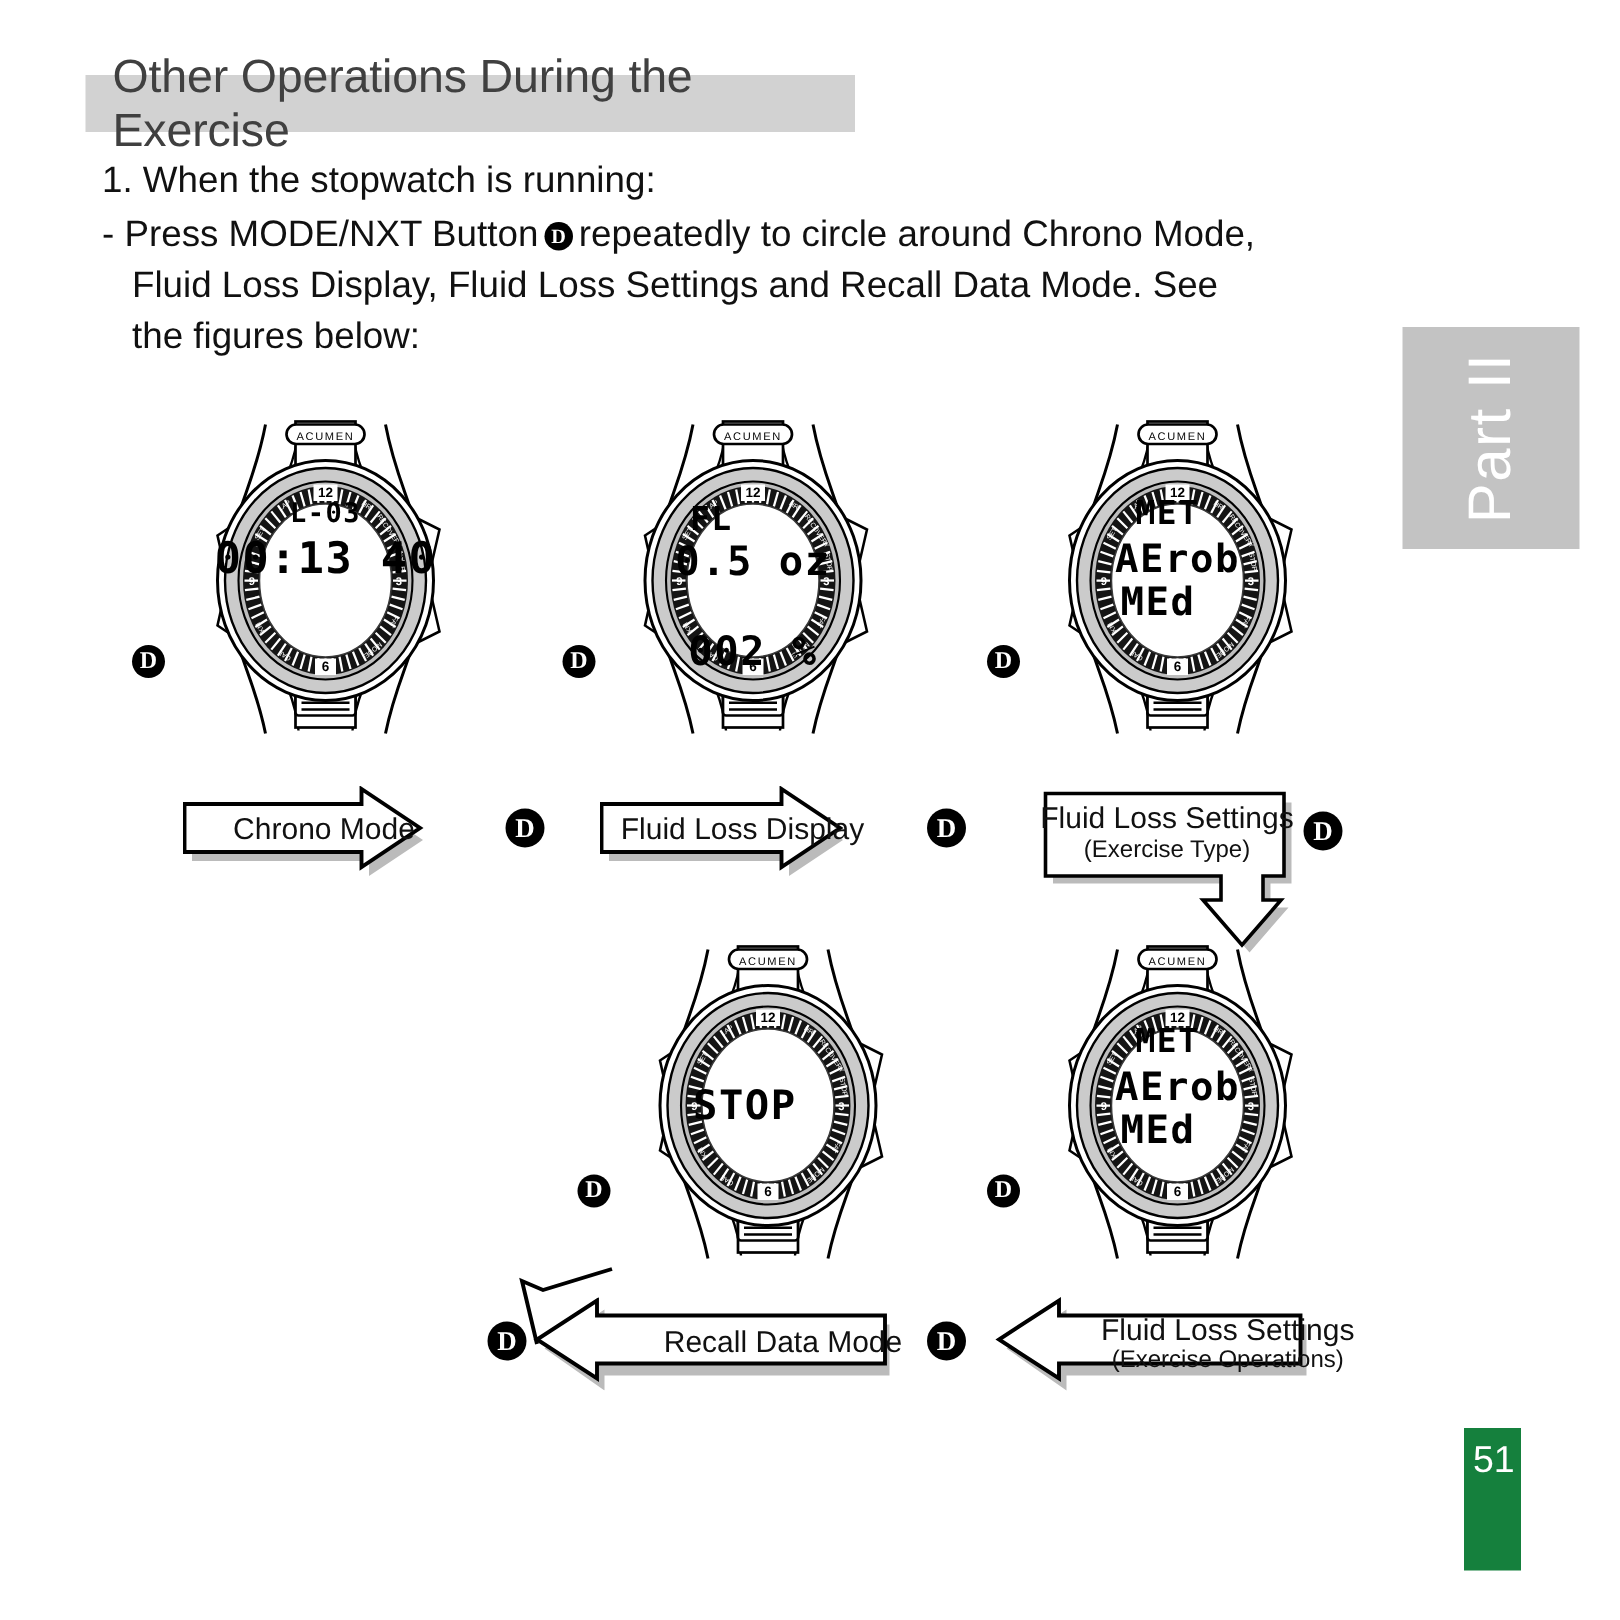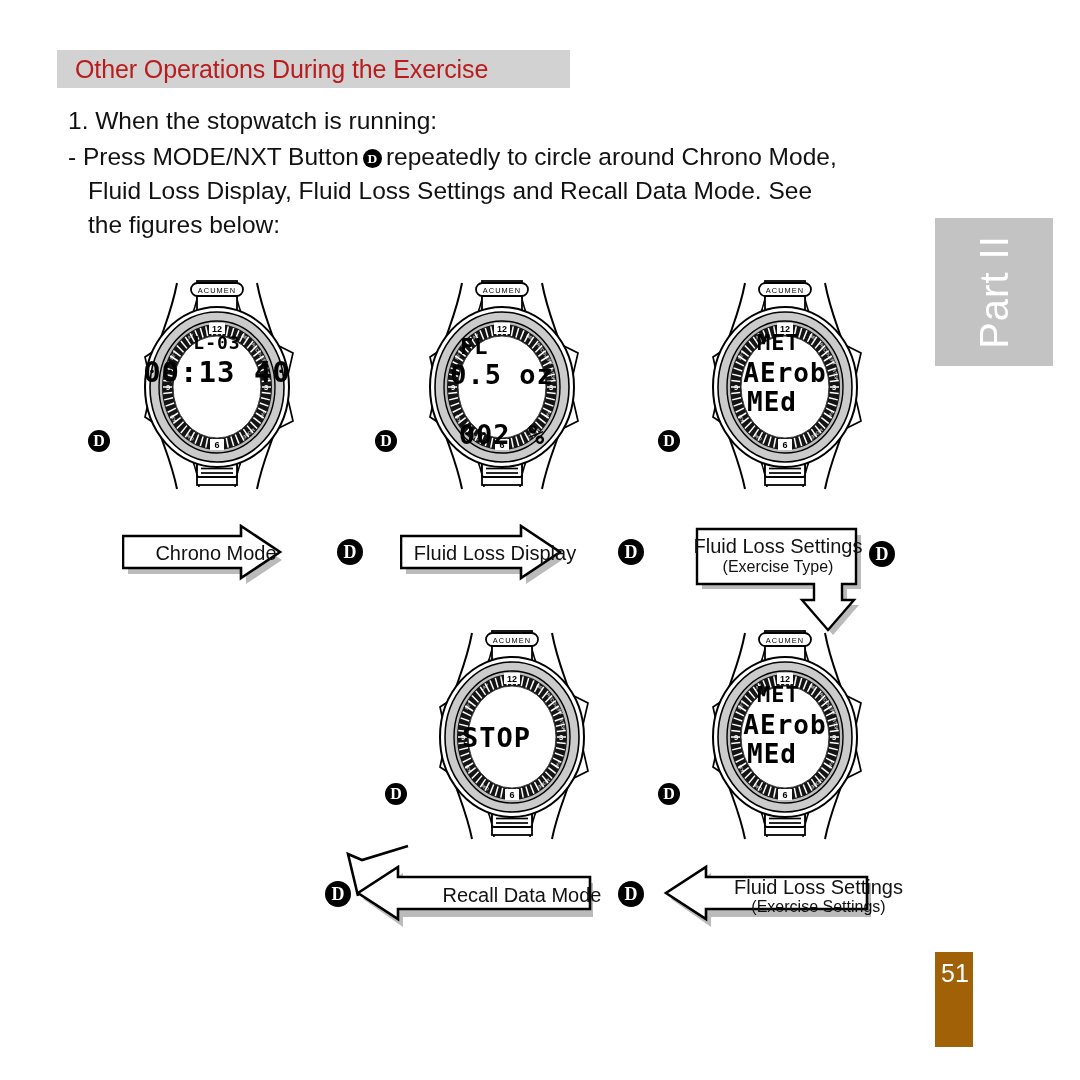--- a/index.html
+++ b/index.html
@@ -28,23 +28,23 @@
     top: 50px;
     width: 513px;
     height: 38px;
     background: #d2d2d2;
     display: flex;
     align-items: center;
     padding-left: 18px;
     box-sizing: border-box;
   }
   .section-heading span {
-    font-size: 25px;
+    font-size: 31px;
     letter-spacing: -0.1px;
-    color: #b91c1c;
+    color: #404040;
   }
 
   
   .body-text {
     position: absolute;
     left: 68px;
     top: 104px;
     width: 850px;
   }
   .line {
@@ -88,25 +88,25 @@
     transform-origin: center center;
     white-space: nowrap;
     color: #ffffff;
     font-size: 40px;
     letter-spacing: 1px;
   }
 
   
   .page-tab {
     position: absolute;
-    left: 935px;
+    left: 976px;
     top: 952px;
     width: 38px;
     height: 95px;
-    background: #a16207;
+    background: #15803d;
   }
   .page-tab span {
     position: absolute;
     left: 6px;
     top: 7px;
     color: #ffffff;
     font-size: 25px;
   }
 
   
@@ -792,19 +792,19 @@
 
   <div class="d-badge" style="left:325px; top:881px; width:26px; height:26px; line-height:26px; font-size:18px;">D</div>
 
   <div class="arrow-label" style="left:648px; top:863px; width:225px; height:66px;">
     <svg viewBox="0 0 225 66" width="225" height="66">
       <path d="M223 54 L63 54 L63 64 L23 36 L63 10 L63 20 L223 20 Z" fill="#bbbbbb"></path>
       <path d="M219 14 L58 14 L58 4 L18 30 L58 56 L58 46 L219 46 Z" fill="#ffffff" stroke="#000" stroke-width="2.6" stroke-linejoin="miter"></path>
     </svg>
     <div class="caption small" style="padding-left:58px;">
       <div class="l1">Fluid Loss Settings</div>
-      <div class="l2">(Exercise Settings)</div>
+      <div class="l2">(Exercise Operations)</div>
     </div>
   </div>
 
   <div class="d-badge" style="left:618px; top:881px; width:26px; height:26px; line-height:26px; font-size:18px;">D</div>
 
 </div>
 
 </body></html>

